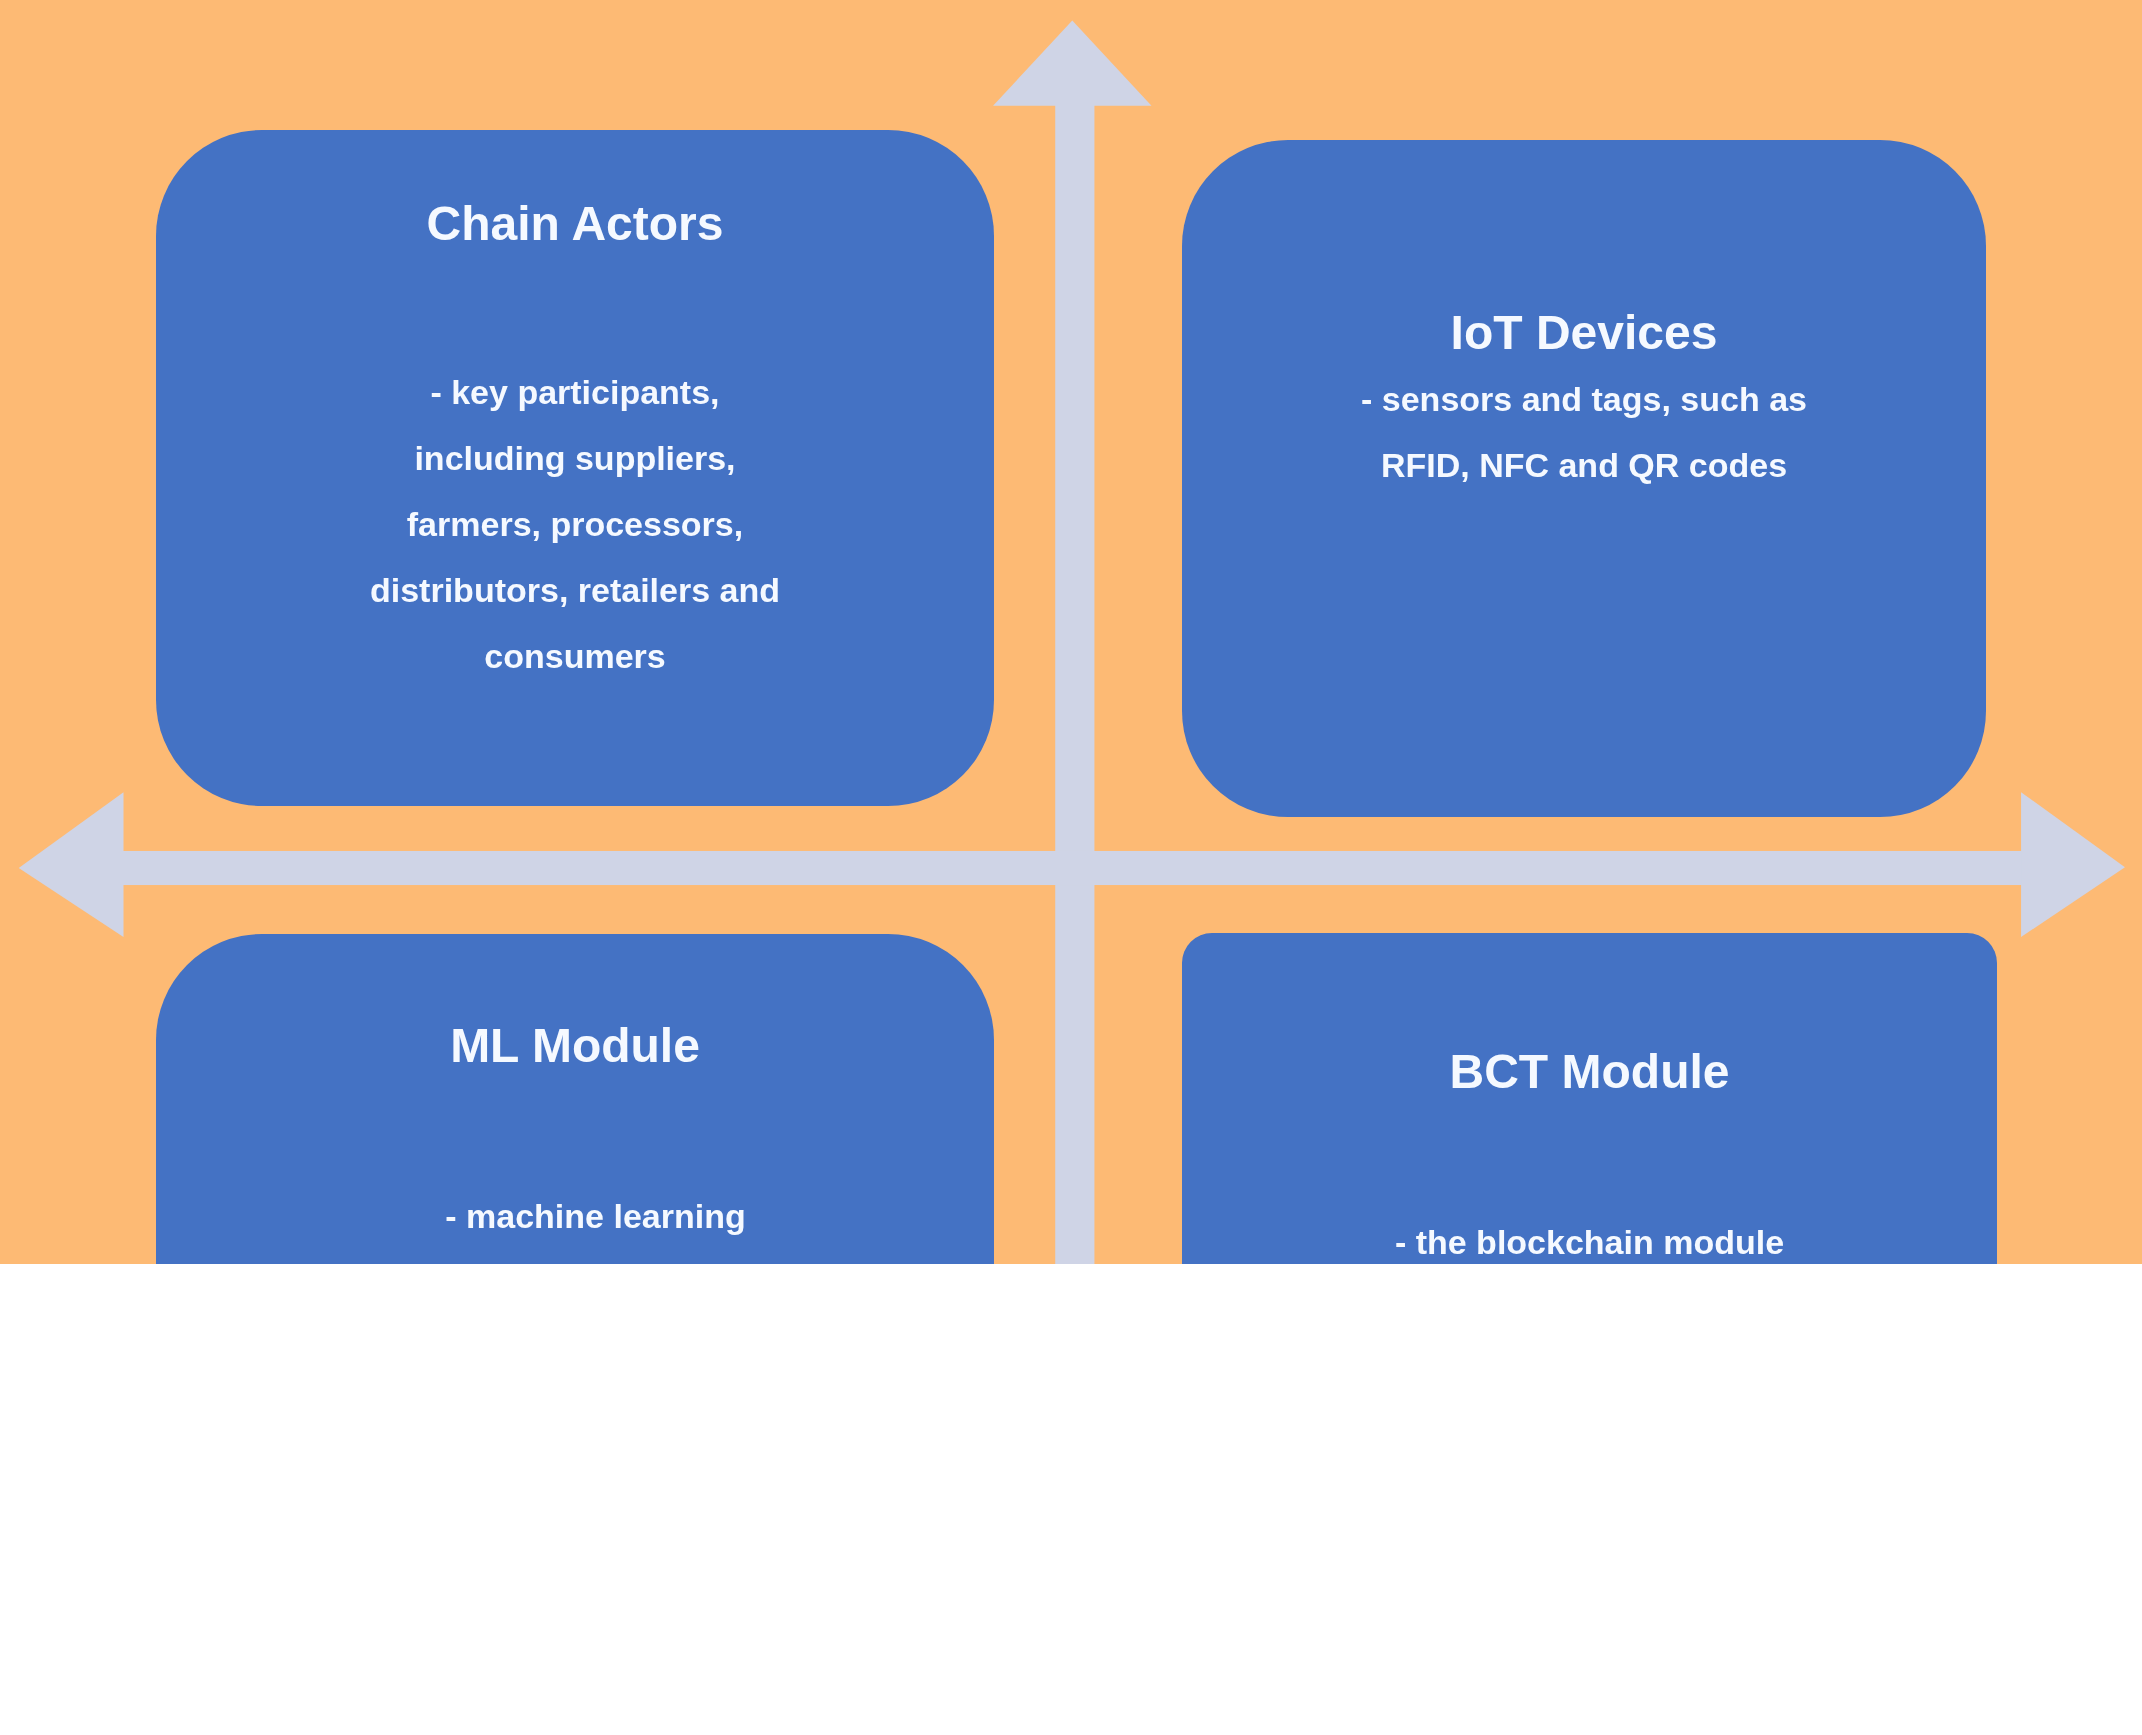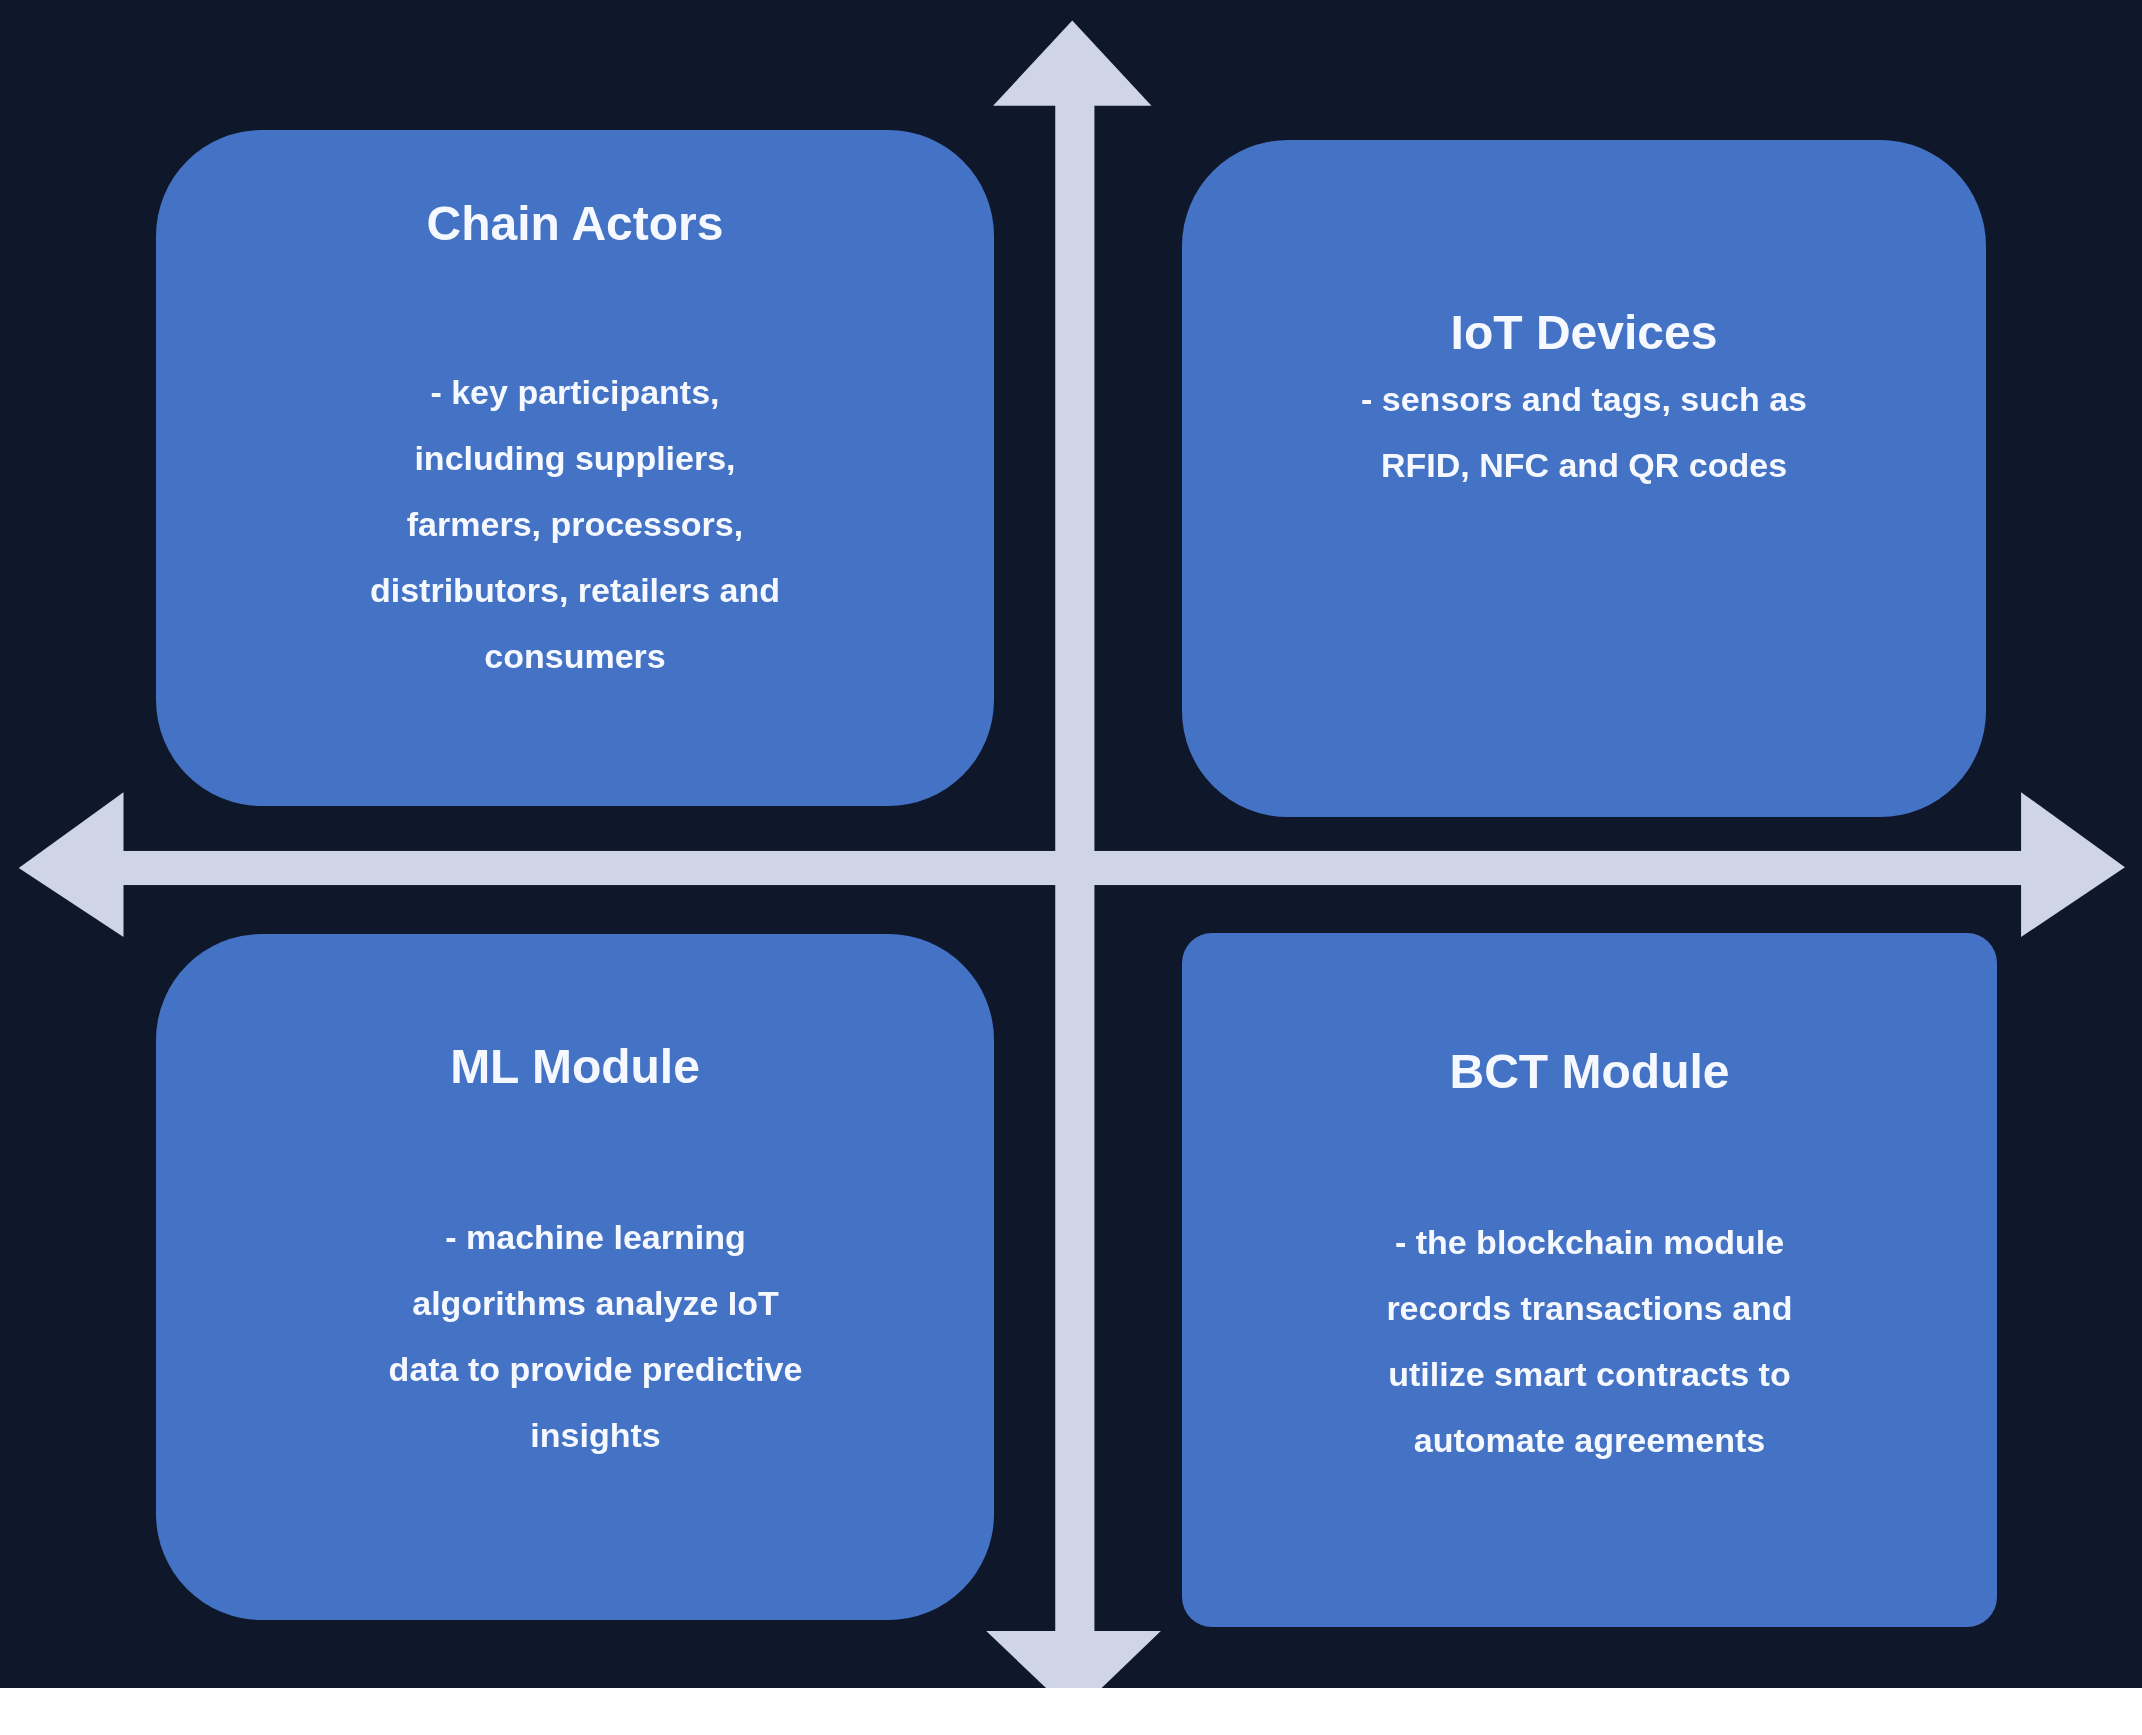--- a/index.html
+++ b/index.html
@@ -1,20 +1,20 @@
 <!DOCTYPE html>
 <html style="font-size:13.6px"><head>
 <meta charset="utf-8">
 <style>
   html, body { margin: 0; padding: 0; background: #ffffff; }
   .canvas {
     position: relative;
     width: 2142px;
-    height: 1688px;
-    background: #0f172a;
+    height: 1264px;
+    background: #fdba74;
     overflow: hidden;
     font-family: "Liberation Sans", sans-serif;
   }
   .cross {
     position: absolute;
     left: 0; top: 0;
     width: 2142px;
     height: 1736px;
   }
   .box {
@@ -39,21 +39,21 @@
   }
   .q-tl { left: 156px;  top: 130px;  width: 838px; height: 676px; }
   .q-tr { left: 1182px; top: 140px;  width: 804px; height: 677px; }
   .q-bl { left: 156px;  top: 934px; width: 838px; height: 686px; }
   .q-br { left: 1182px; top: 933px; width: 815px; height: 694px; border-radius: 30px; }
 
   .q-tl .title { margin-top: 61px; }
   .q-tl .body  { margin-top: 102px; }
   .q-tr .title { margin-top: 160px; }
   .q-tr .body  { }
-  .q-bl .title { margin-top: 100px; }
+  .q-bl .title { margin-top: 79px; }
   .q-bl .body  { margin-top: 104px; margin-left: 41px; }
   .q-br .title { margin-top: 106px; }
   .q-br .body  { margin-top: 104px; }
 </style>
 </head>
 <body>
 
 <div class="canvas">
 
   <svg class="cross" viewBox="0 0 2515 2038" xmlns="http://www.w3.org/2000/svg" aria-hidden="true">

